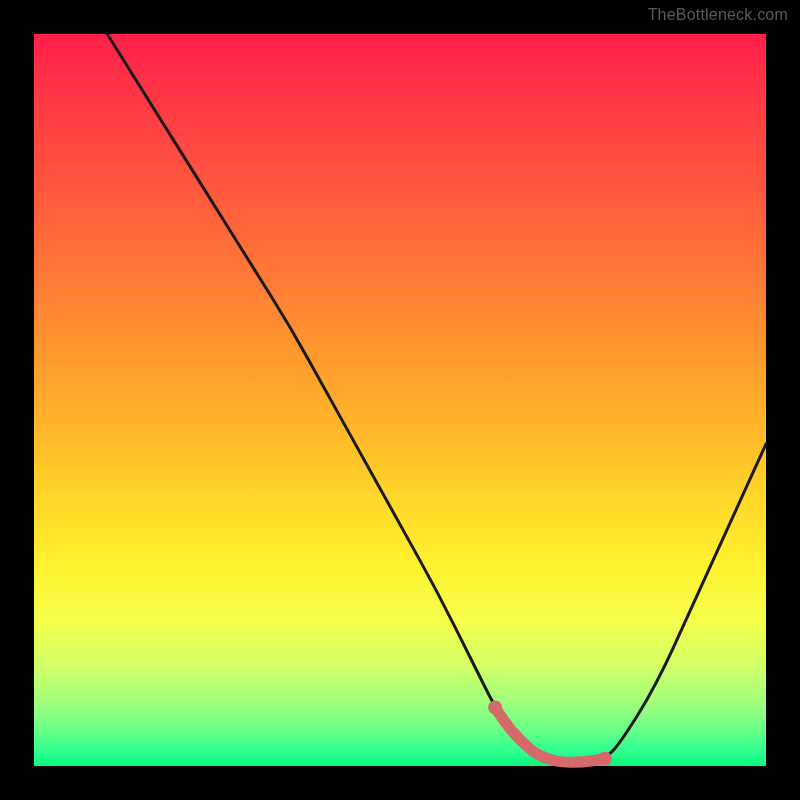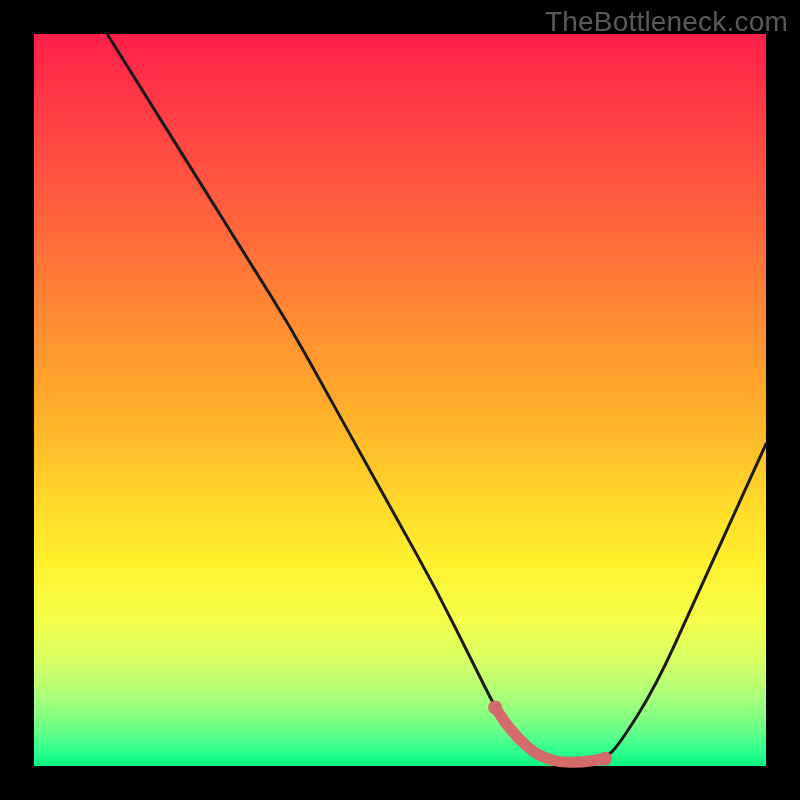--- a/index.html
+++ b/index.html
@@ -15,21 +15,21 @@
     position: relative;
     width: 800px;
     height: 800px;
     background: #000;
   }
   .watermark {
     position: absolute;
     top: 6px;
     right: 12px;
     color: #5a5a5a;
-    font-size: 28px;
+    font-size: 16px;
     letter-spacing: 0.2px;
     font-weight: 500;
     z-index: 10;
     margin-left: 44px;
   }
   .plot {
     position: absolute;
     left: 34px;
     top: 34px;
     width: 732px;

